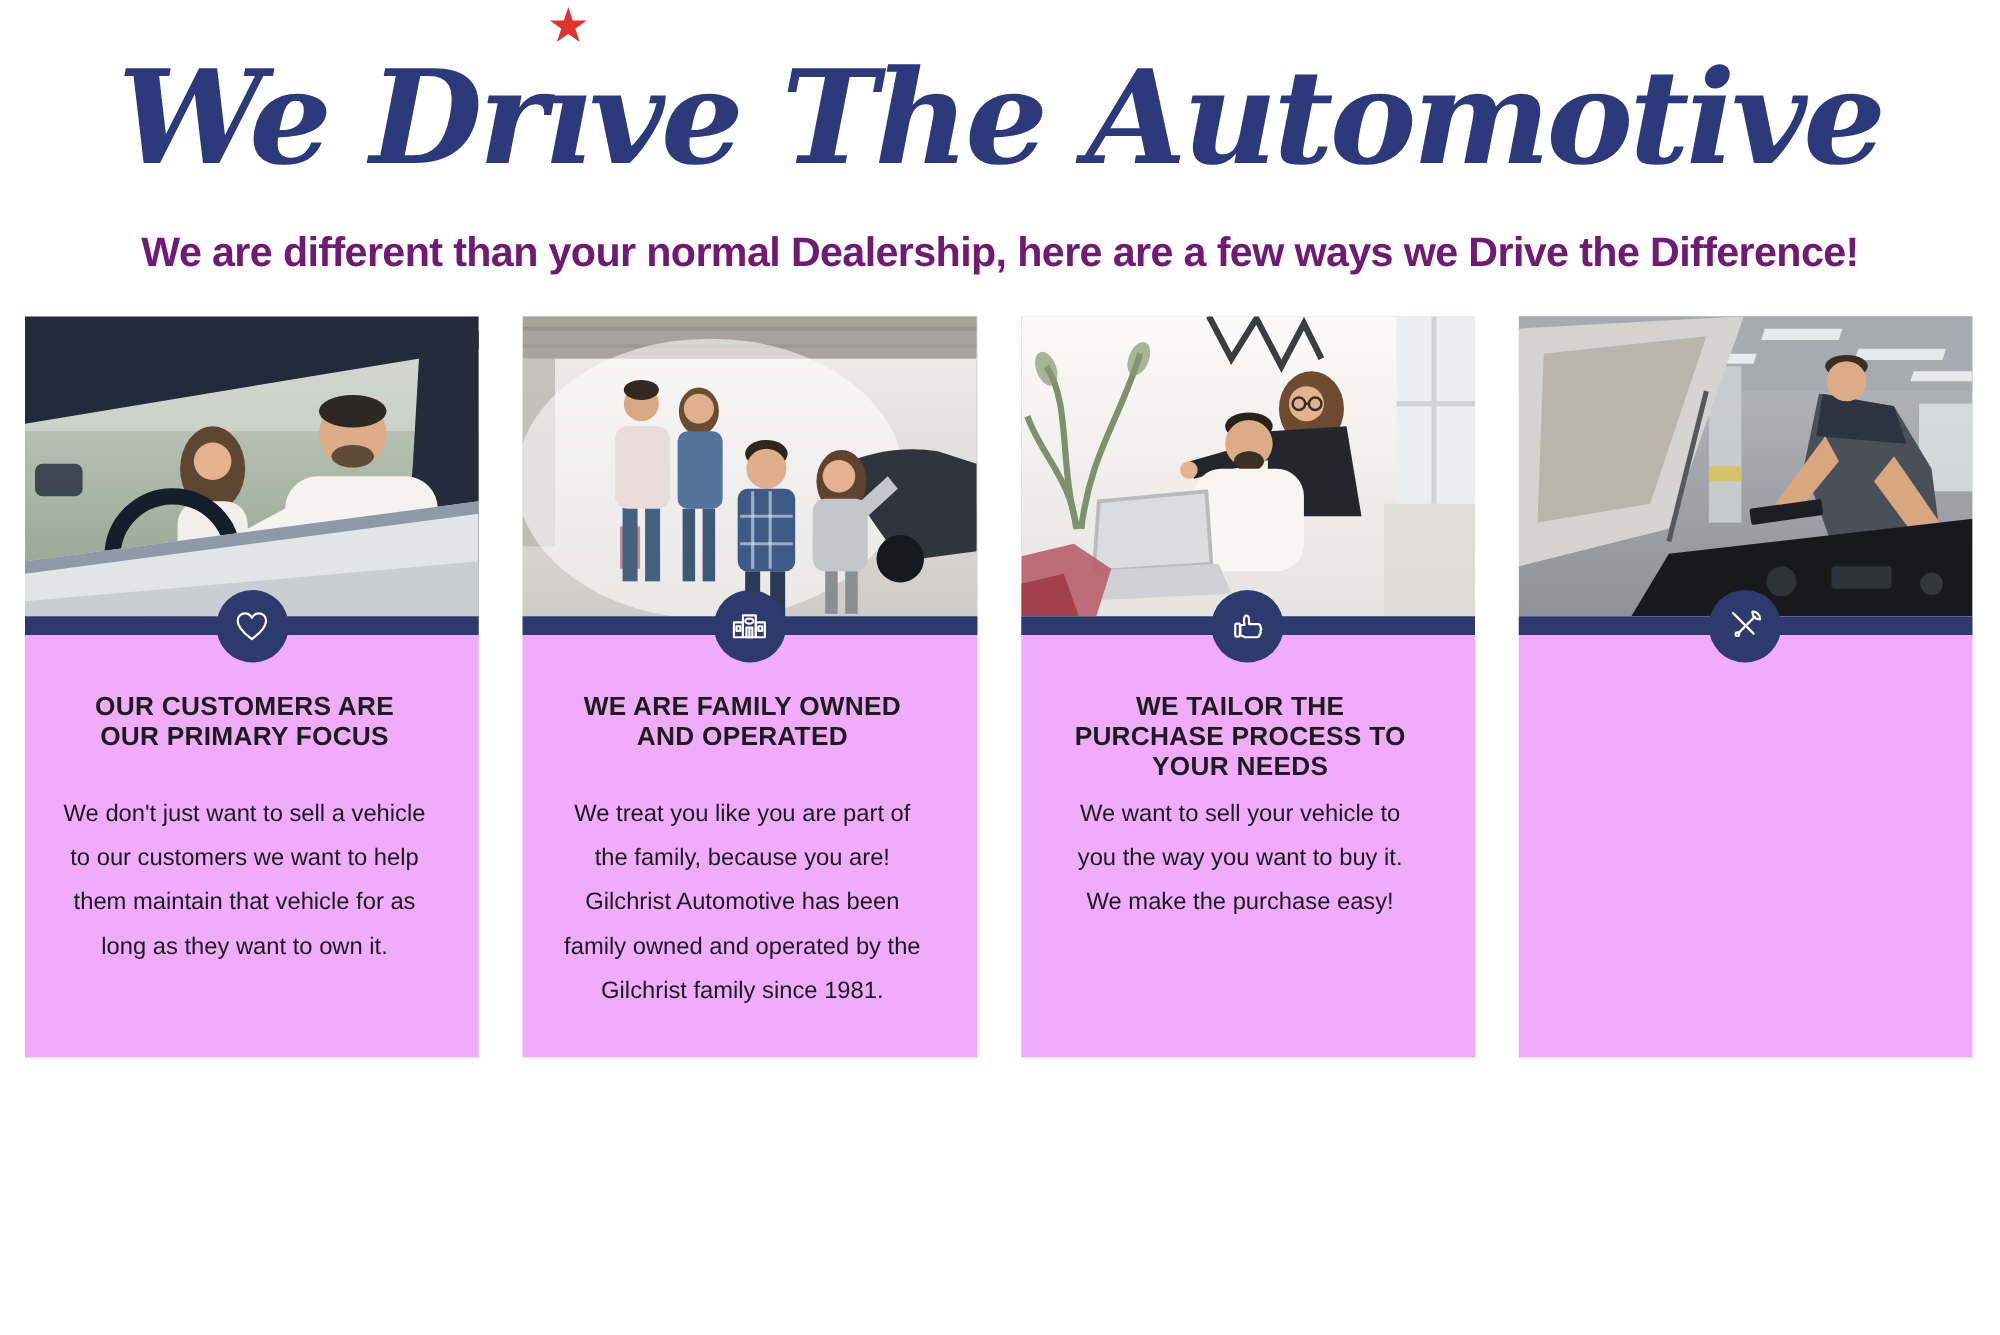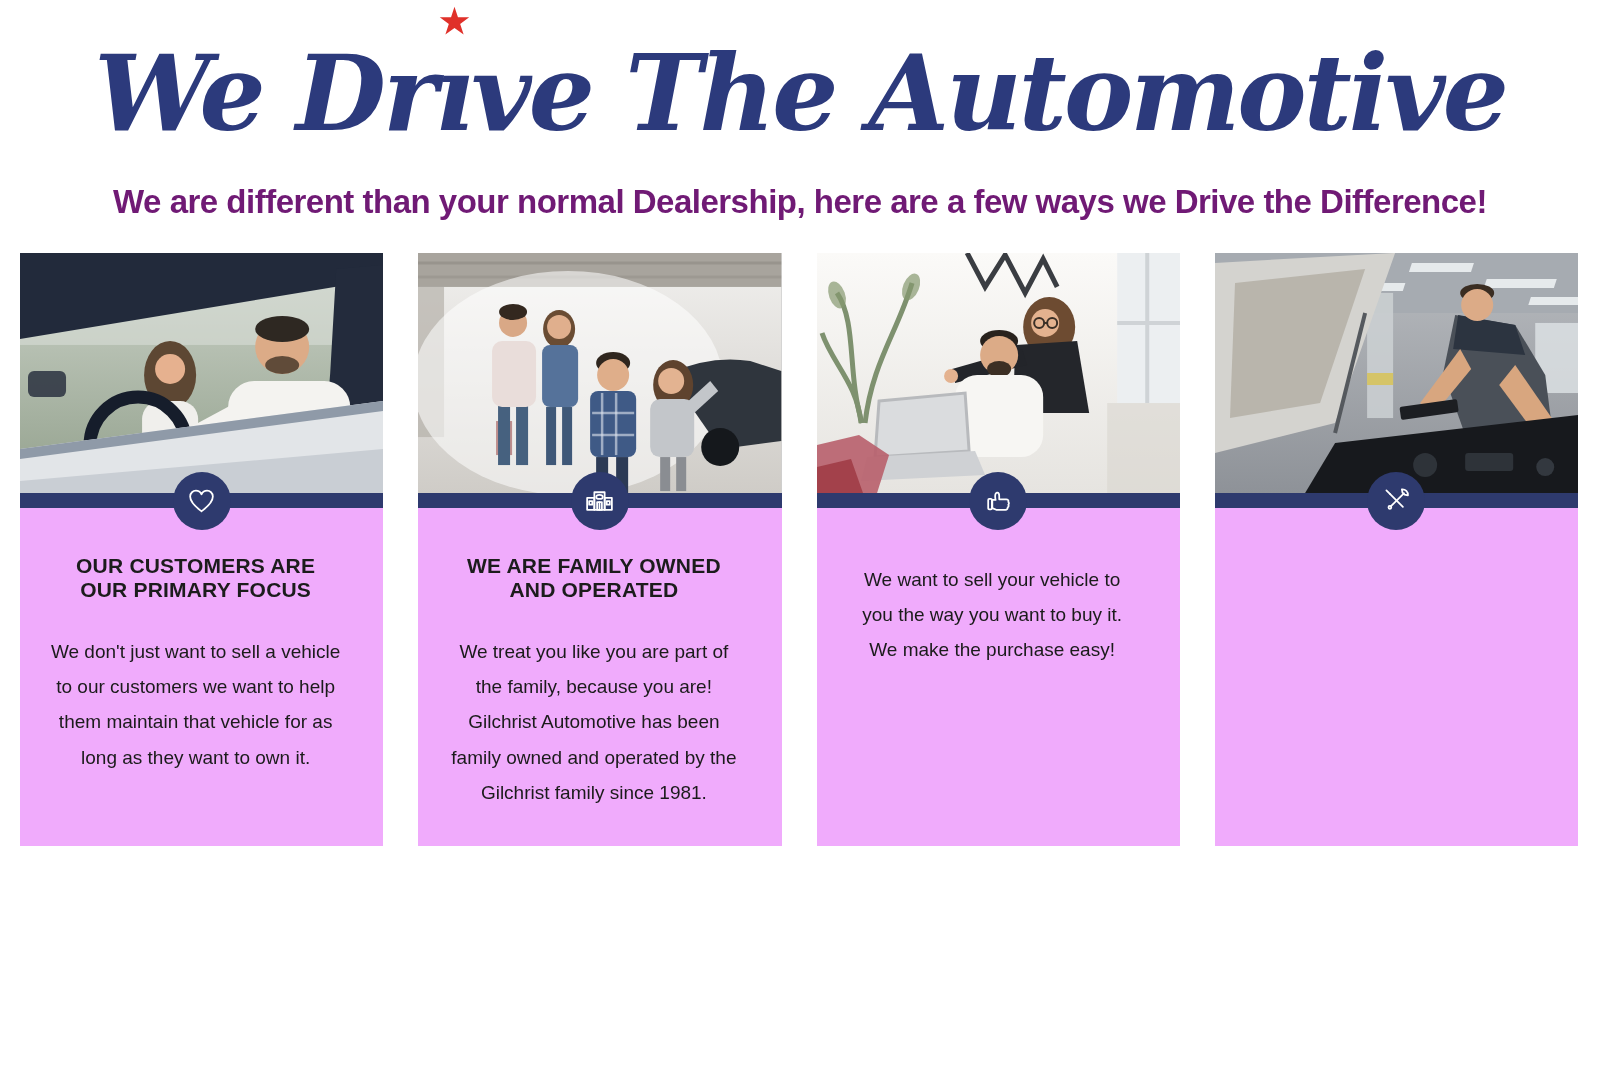--- a/index.html
+++ b/index.html
@@ -199,20 +199,23 @@
       </div>
       <div class="card-bar">
         <div class="icon-circle">
           <svg viewBox="0 0 32 32">
             <rect class="ico" stroke-width="1.6" x="6" y="14.5" width="3.6" height="10" rx="1"></rect>
             <path class="ico" stroke-width="1.6" d="M10,15.5 h3.2 c-0.6,-2.4 -0.9,-6.8 1.3,-7.2 c1.6,-0.3 2.2,1.5 2.2,3.4 v3.1 h6.8 c1.5,0 2.5,1.1 2,2.5 c0.7,0.8 0.7,2 0,2.8 c0.5,1 0.2,2.2 -0.7,2.8 c0.2,1.3 -0.7,2.1 -2,2.1 h-9 l-3.8,-1.6 z"></path>
           </svg>
         </div>
       </div>
       <div class="card-body">
+        <div class="heading-wrap">
+          <h2 class="card-heading">WE TAILOR THE PURCHASE PROCESS TO YOUR NEEDS</h2>
+        </div>
         <p class="card-text">We want to sell your vehicle to you the way you want to buy it. We make the purchase easy!</p>
       </div>
     </article>
 
     <article class="card">
       <div class="card-photo">
         <svg viewBox="0 0 363 240" preserveAspectRatio="xMidYMid slice">
           <defs>
             <linearGradient id="p4bg" x1="0" y1="0" x2="0" y2="1">
               <stop offset="0" stop-color="#b9bcc0"></stop>

